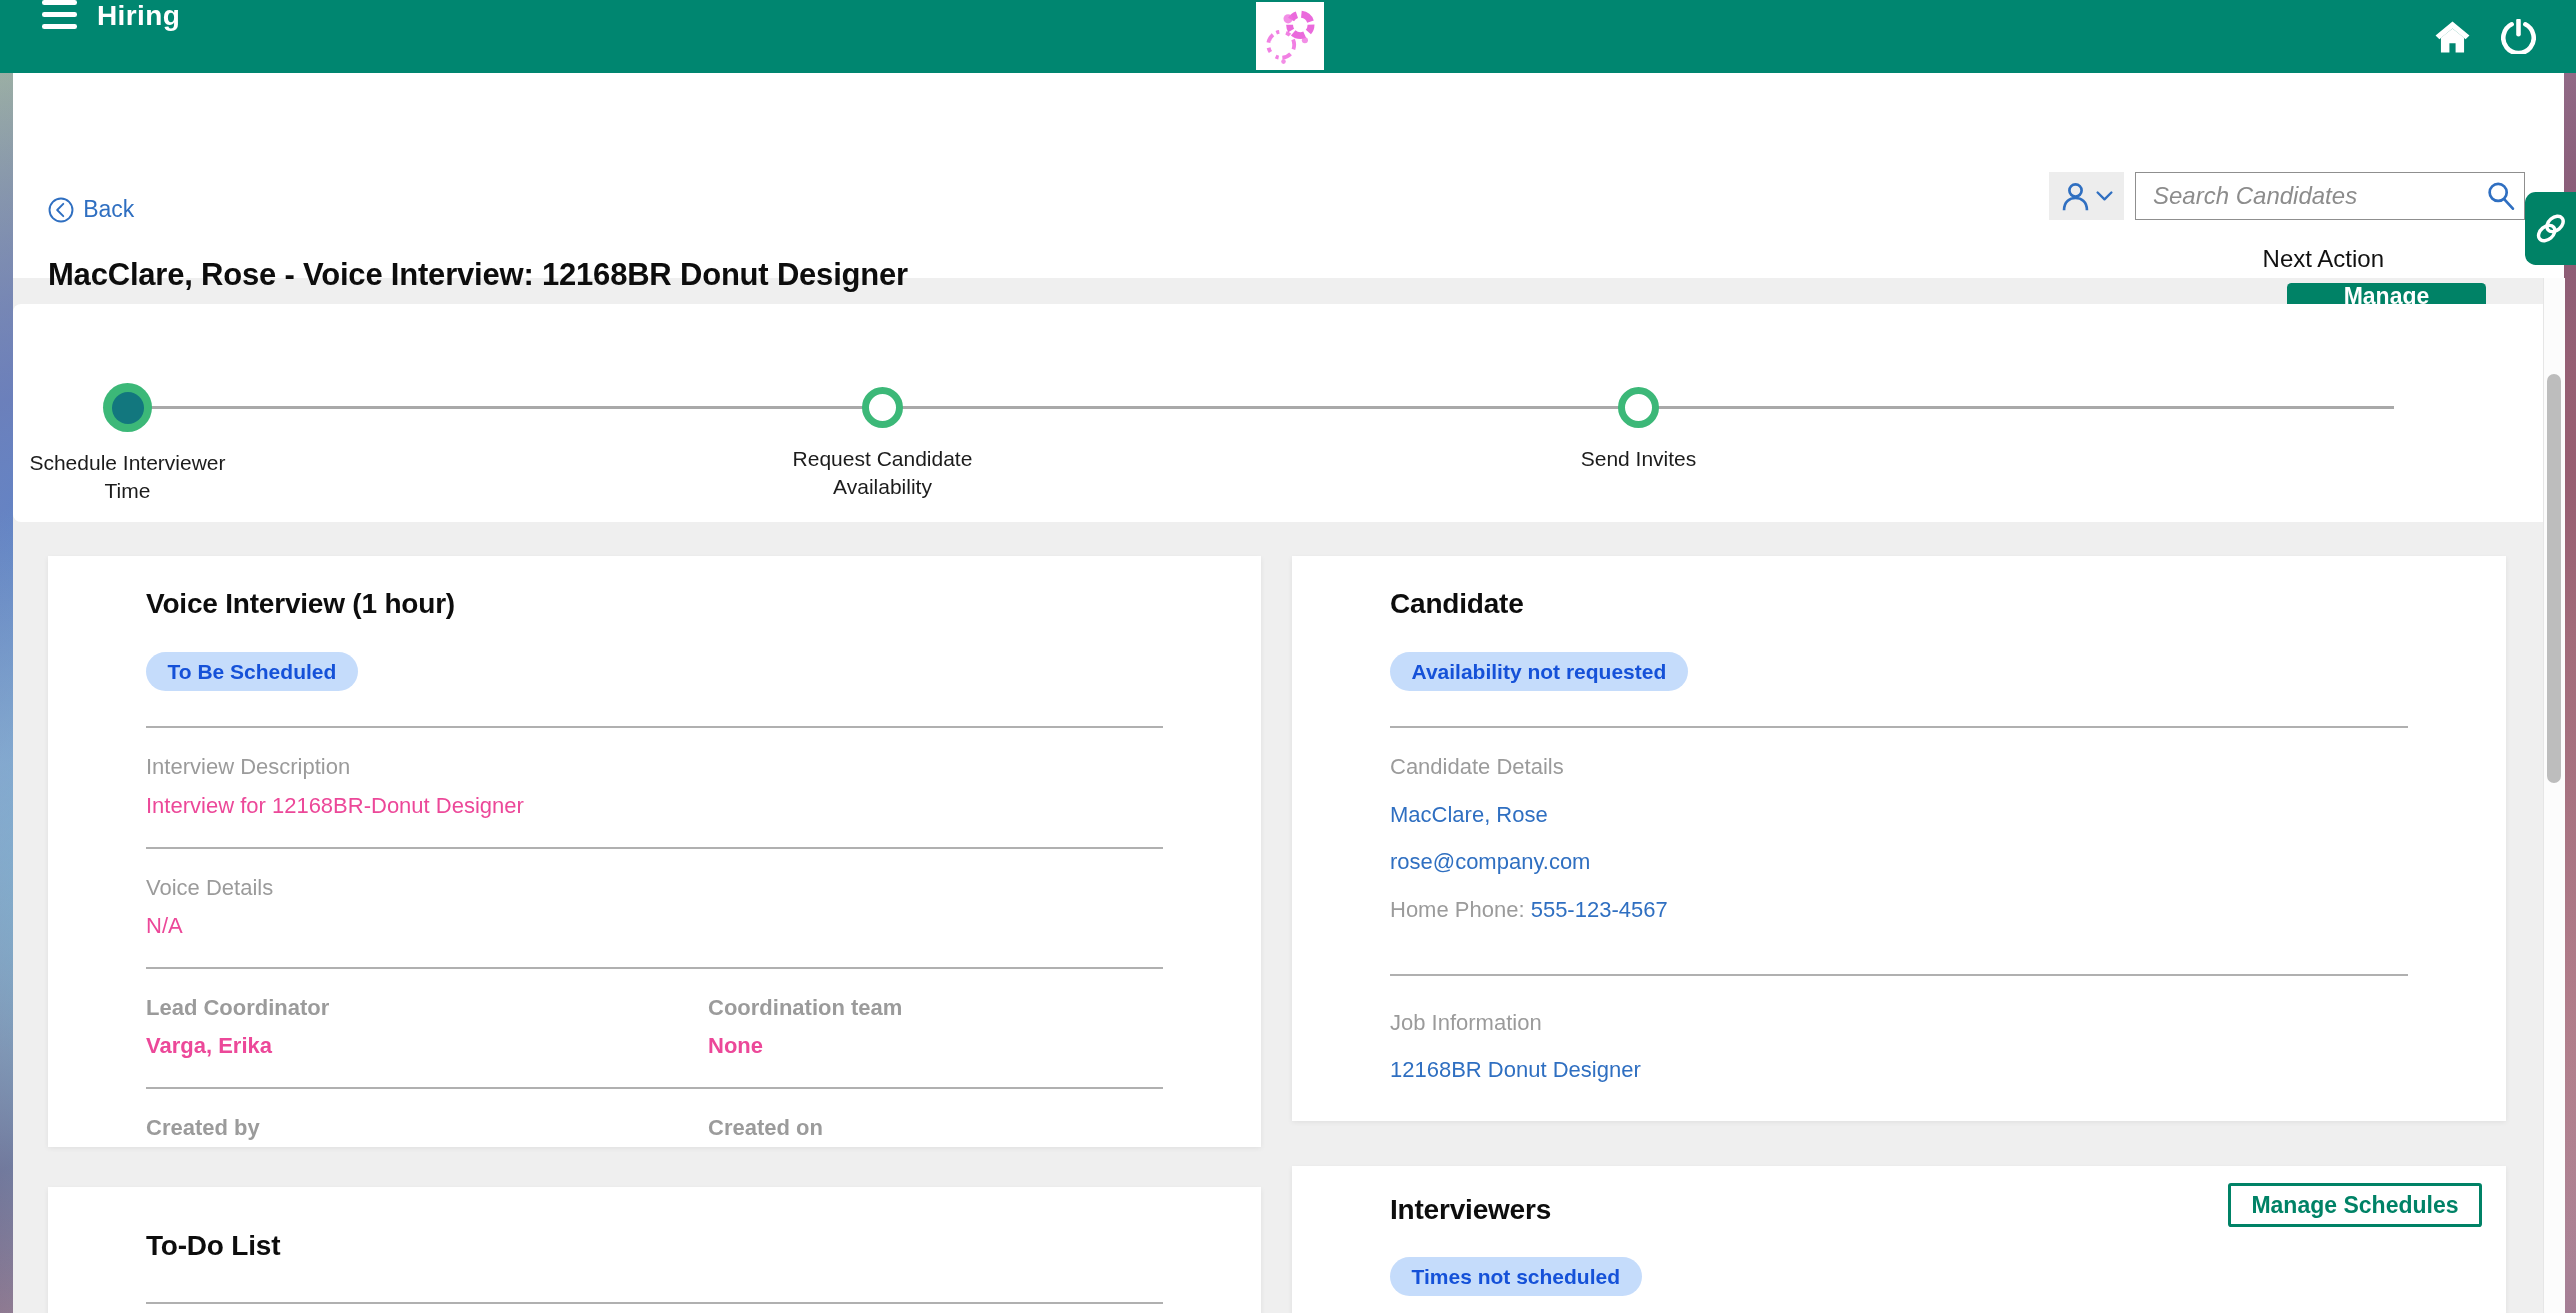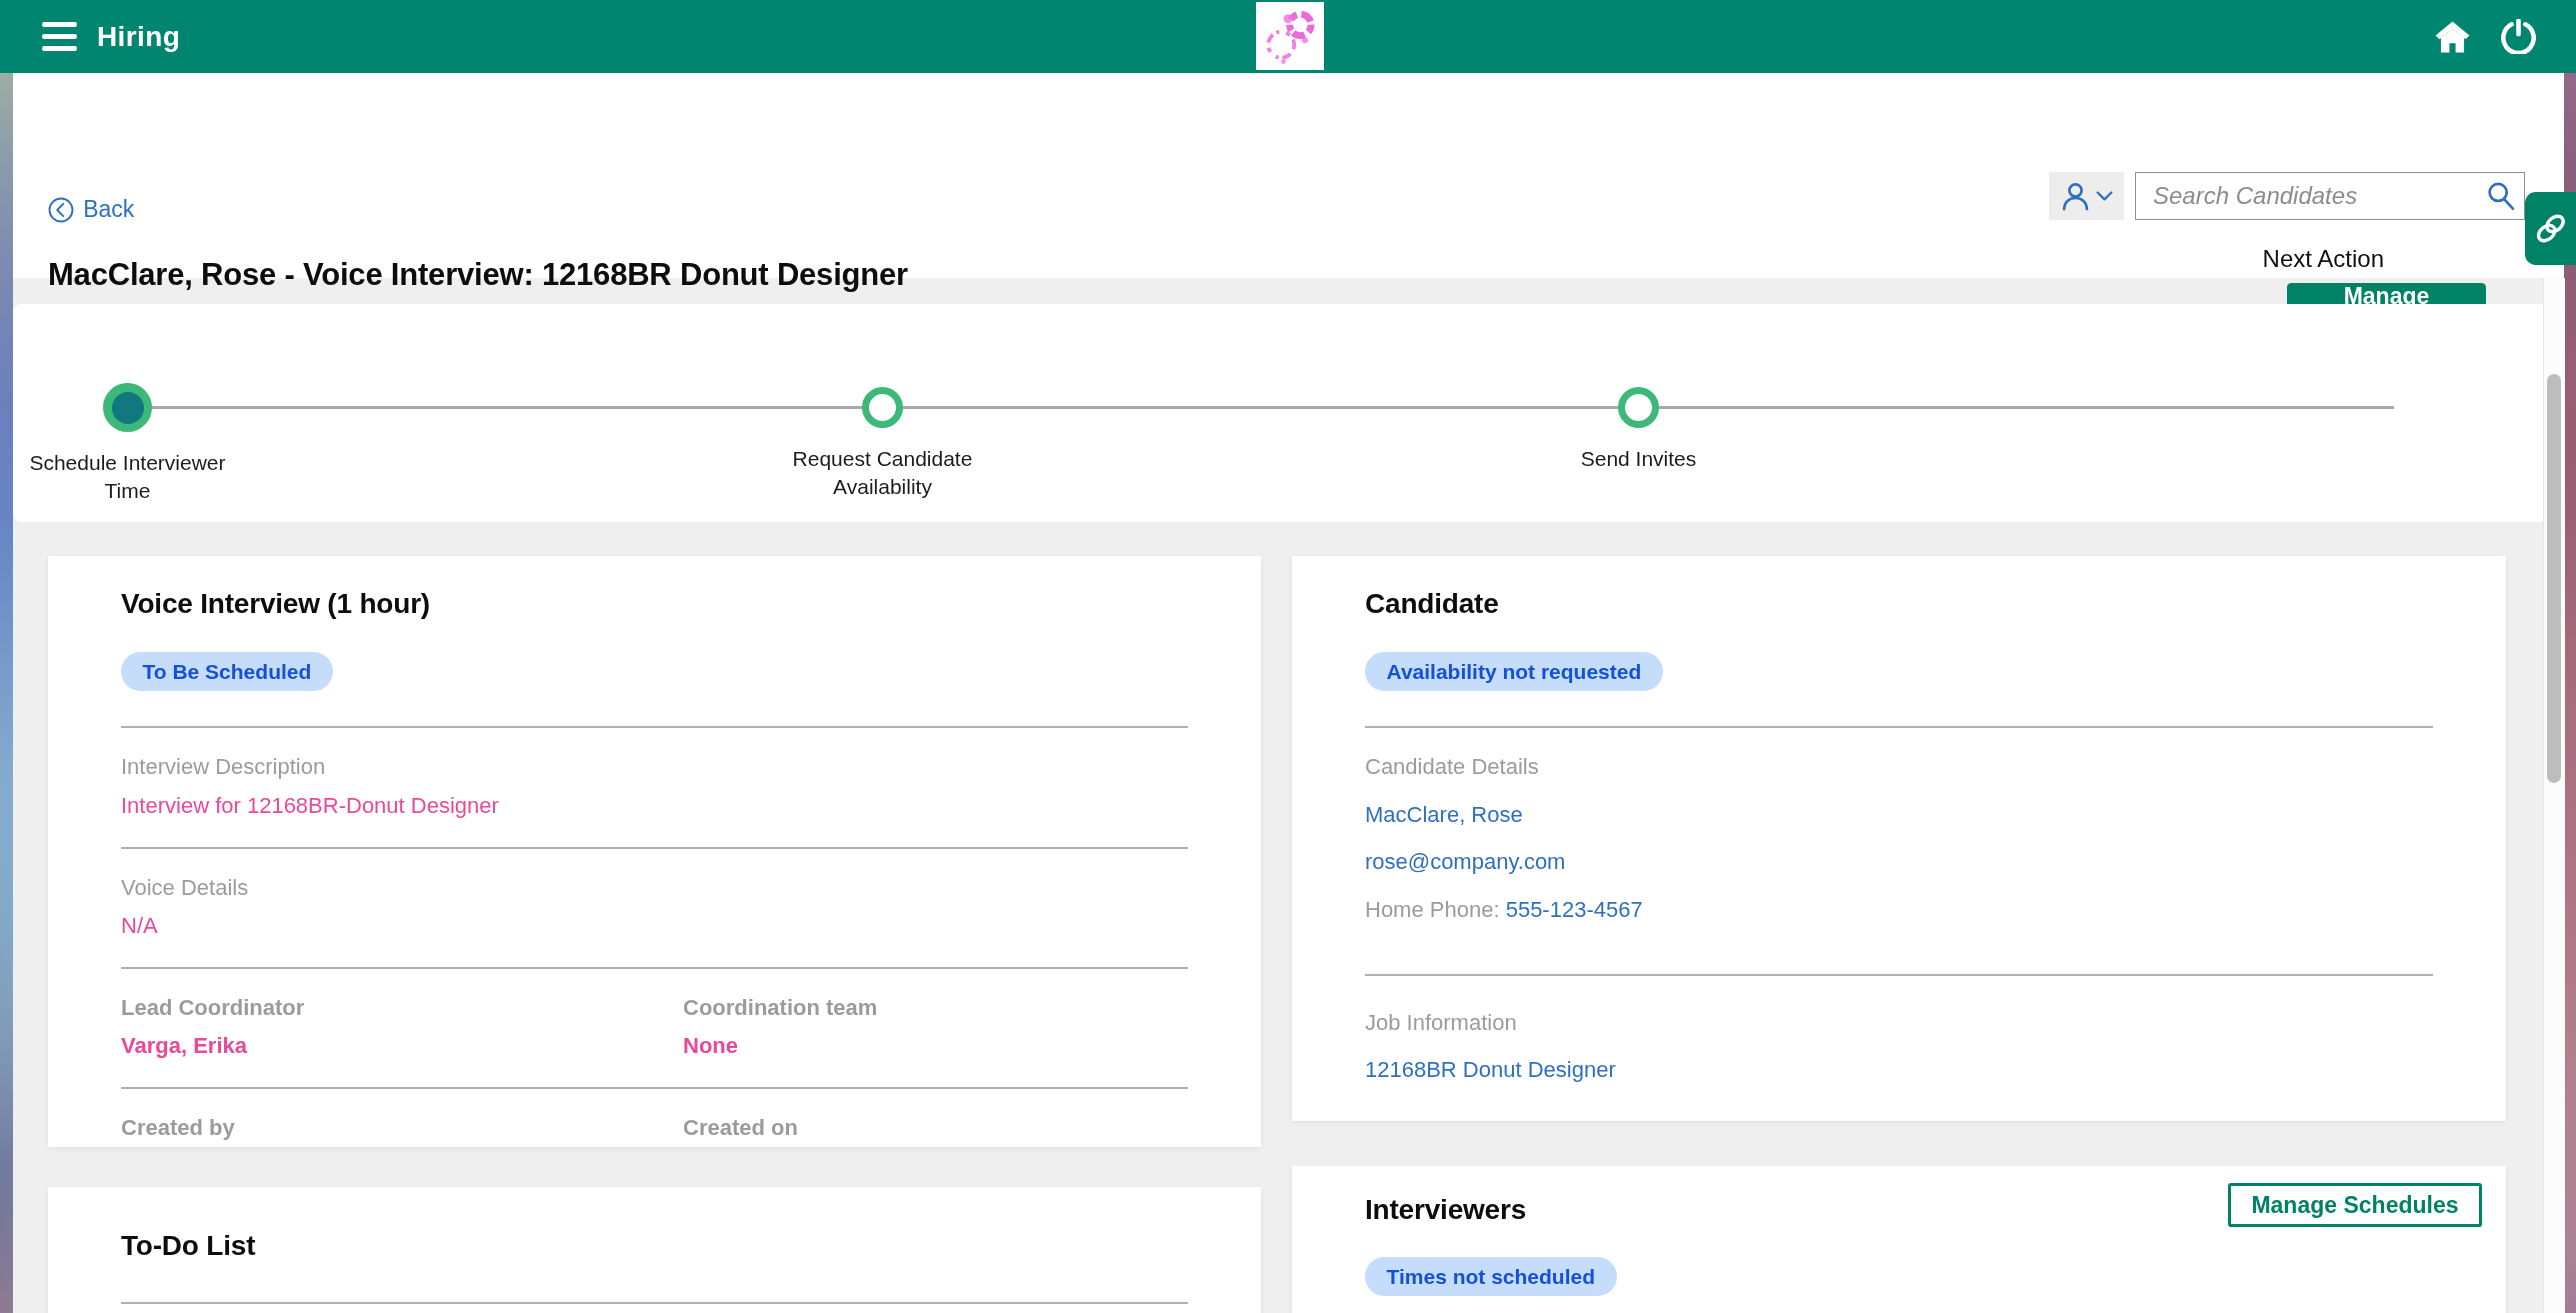--- a/index.html
+++ b/index.html
@@ -11,21 +11,21 @@
     background:
       radial-gradient(circle at 8% 70%, rgba(120,200,220,.9), rgba(120,200,220,0) 18%),
       radial-gradient(circle at 2% 40%, rgba(90,130,200,.9), rgba(90,130,200,0) 20%),
       radial-gradient(circle at 99% 35%, rgba(150,90,110,.95), rgba(150,90,110,0) 30%),
       radial-gradient(circle at 99% 75%, rgba(190,140,150,.95), rgba(190,140,150,0) 25%),
       linear-gradient(160deg,#a9c29f 0%,#8f7ba0 18%,#b9a4c4 34%,#6f5d86 52%,#c9a9a0 70%,#8a6f93 100%);
   }
 
   
   .topbar { position:absolute; left:0; top:0; width:2576px; height:73px;
-    background:#008670; display:flex; align-items:center; z-index:30; }
+    background:#008670; display:flex; z-index:30; }
   .menu-btn { margin-left:42px; width:35px; height:29px; display:flex; flex-direction:column;
     justify-content:space-between; cursor:pointer; background:none; border:none; }
   .menu-btn span { display:block; height:5.4px; border-radius:2.3px; background:#fff; }
   .app-title { color:#fff; font-size:28px; font-weight:600; margin-left:20px; letter-spacing:0.4px; }
   .logo-box { position:absolute; left:1256px; top:2.3px; width:68px; height:68px; background:#fff; }
   .topbar-right { position:absolute; right:38px; top:0; height:73px; display:flex; align-items:center; gap:26px; }
   .icon-btn { background:none; border:none; cursor:pointer; width:40px; height:40px;
     display:flex; align-items:center; justify-content:center; }
 
   
@@ -70,21 +70,21 @@
     background:#3cb878; display:flex; align-items:center; justify-content:center; }
   .step.completed .step-circle::after { content:""; width:32px; height:32px; border-radius:50%;
     background:#12777e; }
   .step-label { margin-top:17px; font-size:21px; line-height:28px; color:#1c1c1c; }
 
   
   .cards { position:relative; width:100%; }
   .col { position:absolute; top:34px; display:flex; flex-direction:column; }
   .col-left  { left:35px;  width:1213px; }
   .col-right { left:1279px; width:1214px; }
-  .card { background:#fff; box-shadow:0 1.5px 5.4px rgba(0,0,0,.07); padding:32px 73px;
+  .card { background:#fff; box-shadow:0 1.5px 5.4px rgba(0,0,0,.07); padding:32px 98px;
     overflow:hidden; position:relative; }
   .card-title { font-size:28px; color:#0d0d0d; letter-spacing:-0.2px; }
   .badge { display:inline-block; margin-top:32px; padding:7.7px 21.5px; border-radius:20px;
     background:#c5dcfb; color:#1551d8; font-size:21px; font-weight:700; }
   .divider { border:none; border-top:2.3px solid #b0b0b0; margin-top:35px; }
   .lbl { margin-top:26px; font-size:22px; color:#9b9b9b; }
   .val { margin-top:12.3px; font-size:22px; color:#ec4899; }
   .row2col { display:grid; grid-template-columns:562px 1fr;font-weight:bold; }
   .blue-link { display:block; margin-top:21.5px; font-size:22px; color:#2f6fc1;
     text-decoration:none; cursor:pointer; width:max-content; }

